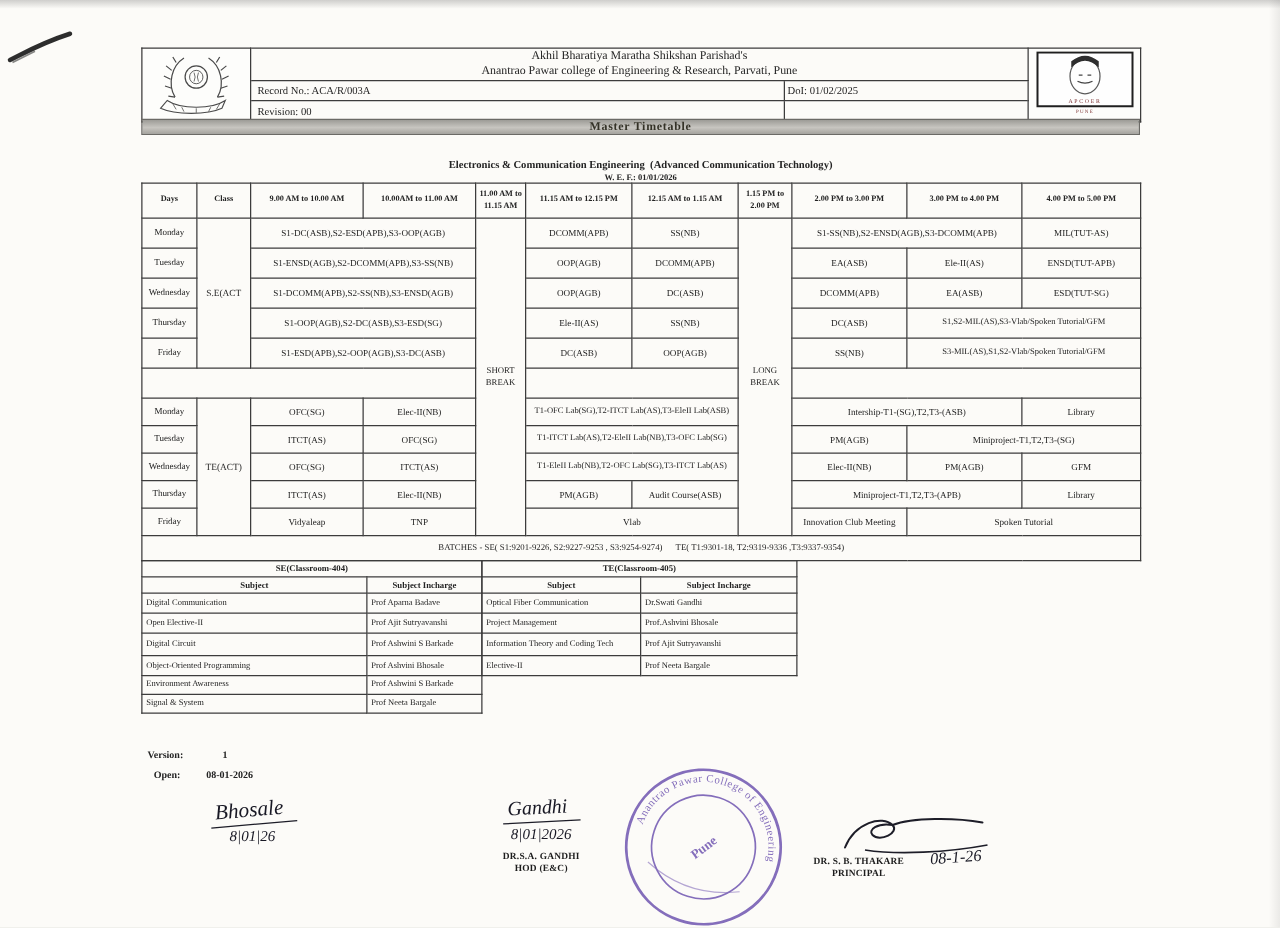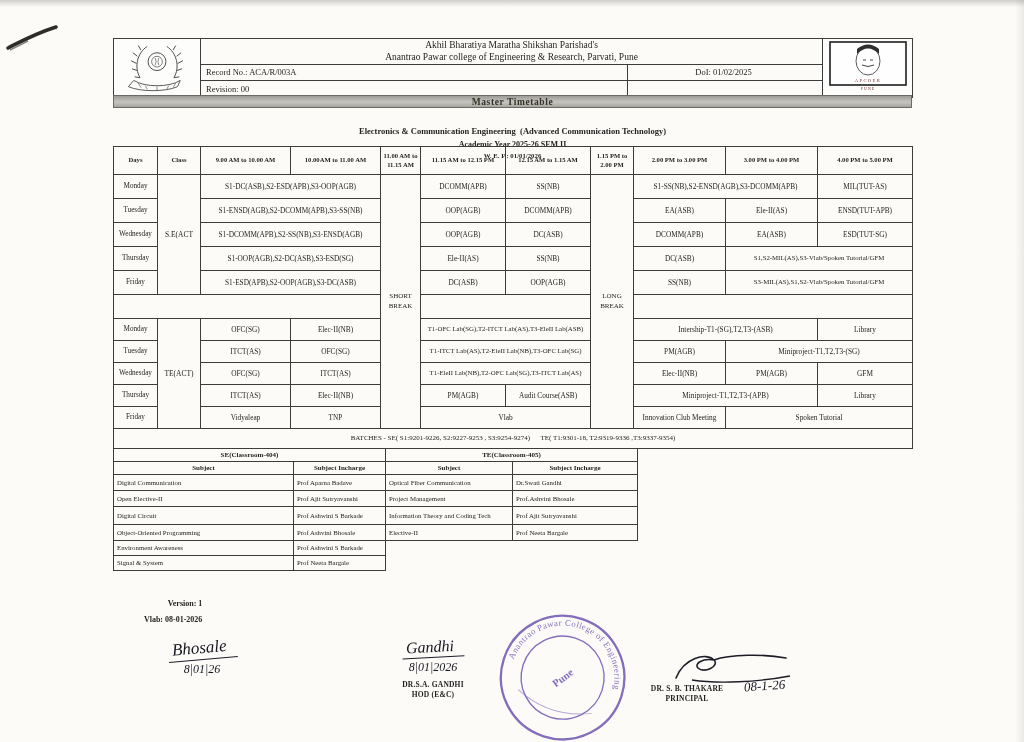--- a/index.html
+++ b/index.html
@@ -12,21 +12,21 @@
   .abs{position:absolute;}
   table{border-collapse:collapse;table-layout:fixed;}
   td,th{border:1px solid #3c3c3c;text-align:center;vertical-align:middle;padding:0 2px;overflow:hidden;}
 
   
   .hdrtbl{width:799px;}
   .hdrtbl td{font-size:8.5px;}
   .logo-cell{background:#fdfdfb;}
   .inst{line-height:1.3;font-size:9.5px;}
   .cell-left{text-align:left;padding-left:5px;}
-  .cell-right{text-align:center;padding-right:5px;margin-top:44px;}
+  .cell-right{text-align:left;padding-right:5px;margin-top:44px;}
   .banner{width:799px;height:13px;background:linear-gradient(180deg,#9d9c97,#c7c5c0 55%,#a6a49f);
         border:1px solid #6b6a66;box-sizing:border-box;text-align:center;
         font-size:9.5px;font-weight:bold;color:#343227;letter-spacing:.6px;line-height:12px;}
   .subhead{width:799px;text-align:center;line-height:1.0;}
   .dept{font-size:8.5px;font-weight:bold;margin-top:19px;}
   .ayear{font-size:8px;font-weight:bold;margin-top:5px;}
   .wef{font-size:6.8px;font-weight:bold;margin-top:4px;}
 
   
   .grid{width:799px;border:1.5px solid #333;}
@@ -115,21 +115,20 @@
       <td class="cell-left">Revision: 00</td>
       <td></td>
     </tr>
   </tbody>
     </table>
 
   <div class="banner abs" style="left:113px;top:95px;">Master Timetable</div>
 
   <div class="subhead abs" style="left:113px;top:108px;">
     <div class="dept">Electronics &amp; Communication Engineering&nbsp; (Advanced Communication Technology)</div>
-    <div class="ayear">Academic Year 2025-26 SEM II</div>
     <div class="wef">W. E. F.: 01/01/2026</div>
   </div>
 
   <table class="grid abs" style="left:113px;top:146px;">
     <colgroup>
       <col style="width:44px">
         <col style="width:43px">
         <col style="width:90px">
         <col style="width:90px">
       <col style="width:40px">
@@ -318,27 +317,27 @@
       <td>Information Theory and Coding Tech</td>
       <td>Prof Ajit Sutryavanshi</td>
     </tr>
     <tr style="height:16px">
       <td>Elective-II</td>
       <td>Prof Neeta Bargale</td>
     </tr>
   </tbody>
     </table>
 
-  <div class="verblock abs" style="left:118px;top:600px;text-align:right;">
+  <div class="verblock abs" style="left:118px;top:600px;">
     <div class="row">
       <span class="lbl" style="width:58px">Version:</span>
       <span>1</span>
     </div>
     <div class="row">
-      <span class="lbl" style="width:40px;margin-left:5px">Vlab:</span>
+      <span class="lbl" style="width:40px;margin-left:5px">Open:</span>
       <span>08-01-2026</span>
     </div>
   </div>
 
   <div class="sig" style="left:122px;top:638px;width:160px;">
     <div class="hand hand-line">Bhosale</div>
     <div class="hand hand-date">8|01|26</div>
   </div>
 
   <div class="sig" style="left:368px;top:638px;width:130px;">

